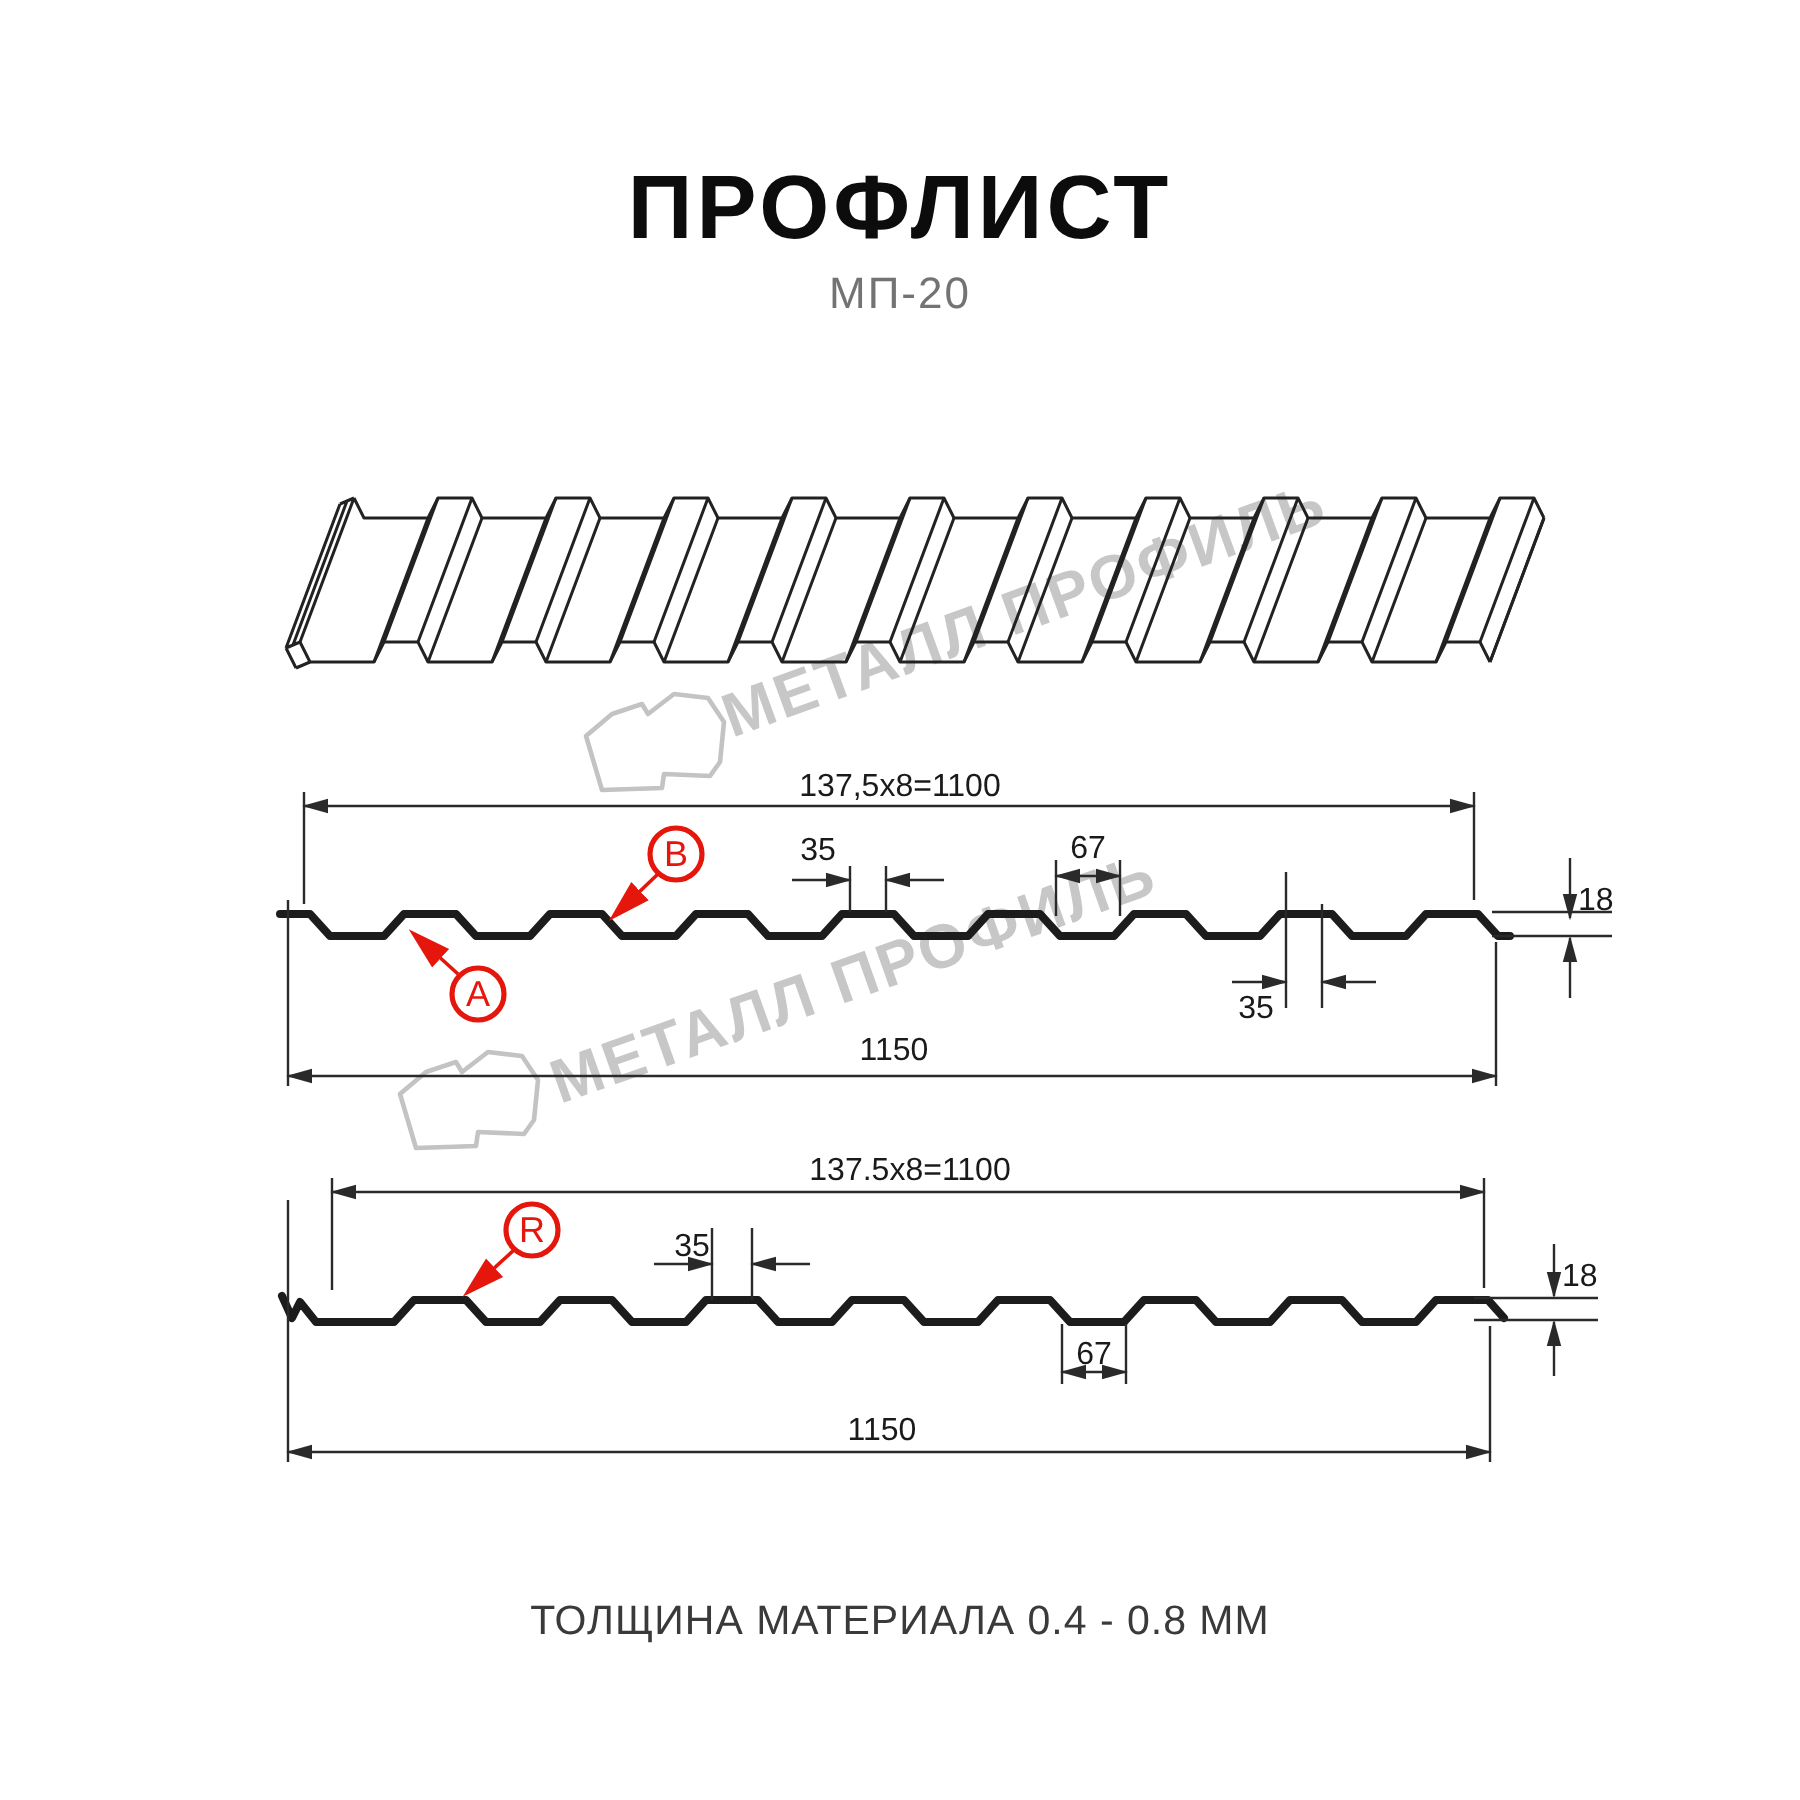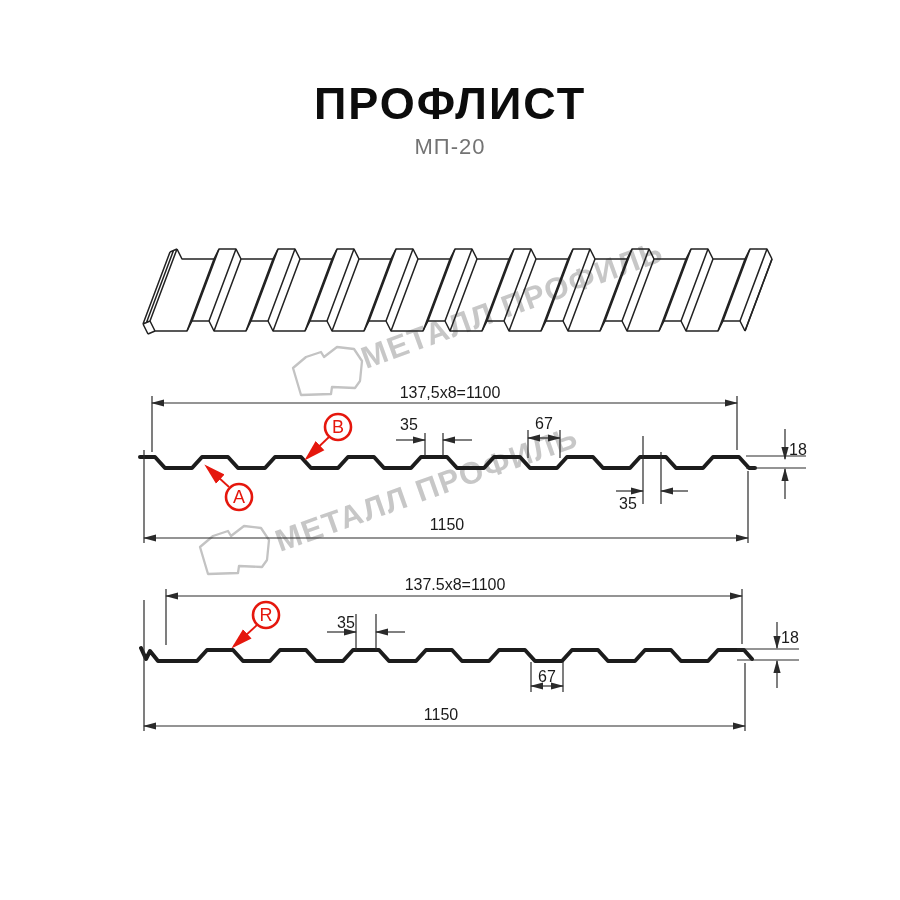--- a/index.html
+++ b/index.html
@@ -21,20 +21,21 @@
       font-family:"Liberation Sans",sans-serif;}
   .wmlogo{fill:none;stroke:#c3c3c3;stroke-width:2.3;stroke-linejoin:round;}
 </style>
 </head>
 <body>
 
 <div id="stage">
 
   <div class="abs" id="title">ПРОФЛИСТ</div>
   <div class="abs" id="subtitle">МП-20</div>
+  <div class="abs" id="note">ТОЛЩИНА МАТЕРИАЛА 0.4 - 0.8 ММ</div>
 
   <svg width="900" height="900" viewBox="0 0 900 900">
     <defs>
       <marker id="mb" orient="auto-start-reverse" markerWidth="11" markerHeight="8" refX="10" refY="3" viewBox="0 0 11 6">
         <path d="M0,0 L11,3 L0,6 Z" fill="#2a2a2a"></path>
       </marker>
       <marker id="mr" orient="auto-start-reverse" markerWidth="12" markerHeight="9" refX="10" refY="3.5" viewBox="0 0 12 7">
         <path d="M0,0 L12,3.5 L0,7 Z" fill="#e5170d"></path>
       </marker>
       <path id="rib" d="M0,0 L27,-72 M17,0 L44,-72 M-5,10 L22,-62 M22,10 L49,-62"></path>

